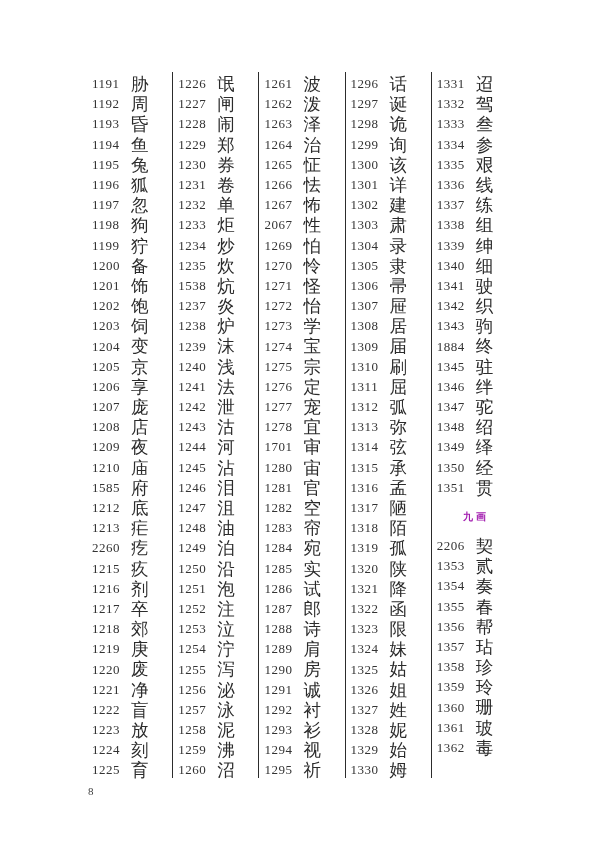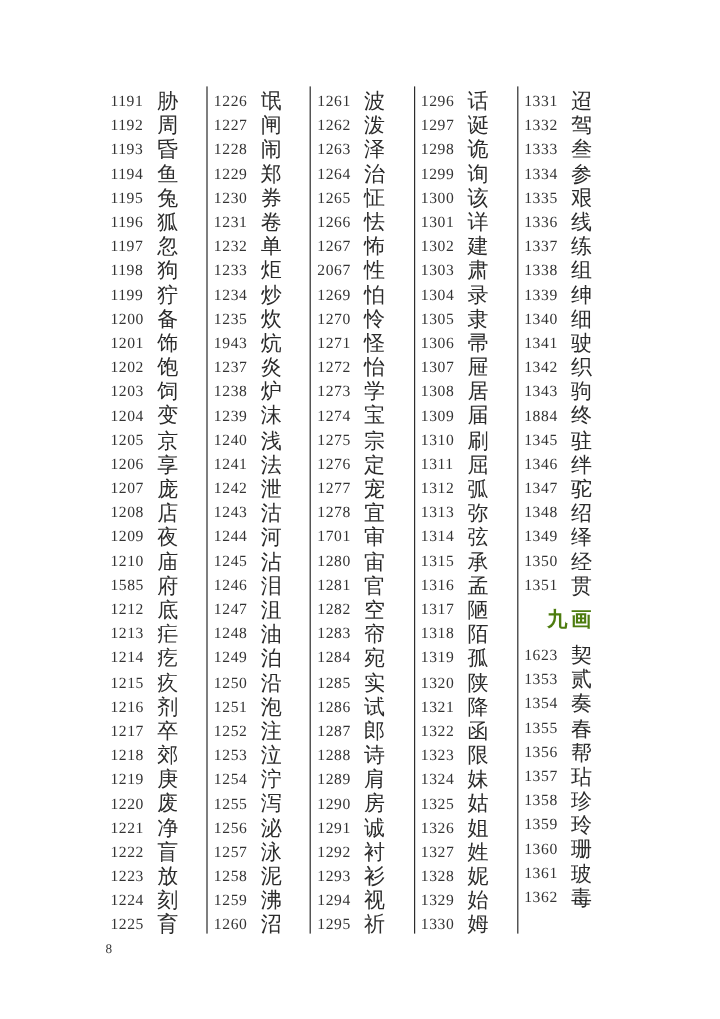--- a/index.html
+++ b/index.html
@@ -59,23 +59,23 @@
     color: #2b2b2b;
     white-space: nowrap;
   }
   .section-header {
     height: 38px;
     flex: 0 0 38px;
     display: flex;
     align-items: center;
     justify-content: center;
     font-weight: bold;
-    font-size: 17px;
+    font-size: 10px;
     letter-spacing: 3px;
-    color: #4d7c0f;
+    color: #a21caf;
     padding-left: 3px;
   }
   .page-number {
     position: absolute;
     left: 88px;
     top: 785px;
     font-size: 11px;
     color: #3a3a3a;
   }
 </style>
@@ -171,21 +171,21 @@
         </div>
         <div class="entry-row">
           <span class="entry-number">1212</span>
           <span class="entry-character">底</span>
         </div>
         <div class="entry-row">
           <span class="entry-number">1213</span>
           <span class="entry-character">疟</span>
         </div>
         <div class="entry-row">
-          <span class="entry-number">1214</span>
+          <span class="entry-number">2260</span>
           <span class="entry-character">疙</span>
         </div>
         <div class="entry-row">
           <span class="entry-number">1215</span>
           <span class="entry-character">疚</span>
         </div>
         <div class="entry-row">
           <span class="entry-number">1216</span>
           <span class="entry-character">剂</span>
         </div>
@@ -262,21 +262,21 @@
         </div>
         <div class="entry-row">
           <span class="entry-number">1234</span>
           <span class="entry-character">炒</span>
         </div>
         <div class="entry-row">
           <span class="entry-number">1235</span>
           <span class="entry-character">炊</span>
         </div>
         <div class="entry-row">
-          <span class="entry-number">1943</span>
+          <span class="entry-number">1538</span>
           <span class="entry-character">炕</span>
         </div>
         <div class="entry-row">
           <span class="entry-number">1237</span>
           <span class="entry-character">炎</span>
         </div>
         <div class="entry-row">
           <span class="entry-number">1238</span>
           <span class="entry-character">炉</span>
         </div>
@@ -736,21 +736,21 @@
         <div class="entry-row">
           <span class="entry-number">1350</span>
           <span class="entry-character">经</span>
         </div>
         <div class="entry-row">
           <span class="entry-number">1351</span>
           <span class="entry-character">贯</span>
         </div>
         <div class="section-header">九画</div>
         <div class="entry-row">
-          <span class="entry-number">1623</span>
+          <span class="entry-number">2206</span>
           <span class="entry-character">契</span>
         </div>
         <div class="entry-row">
           <span class="entry-number">1353</span>
           <span class="entry-character">贰</span>
         </div>
         <div class="entry-row">
           <span class="entry-number">1354</span>
           <span class="entry-character">奏</span>
         </div>

